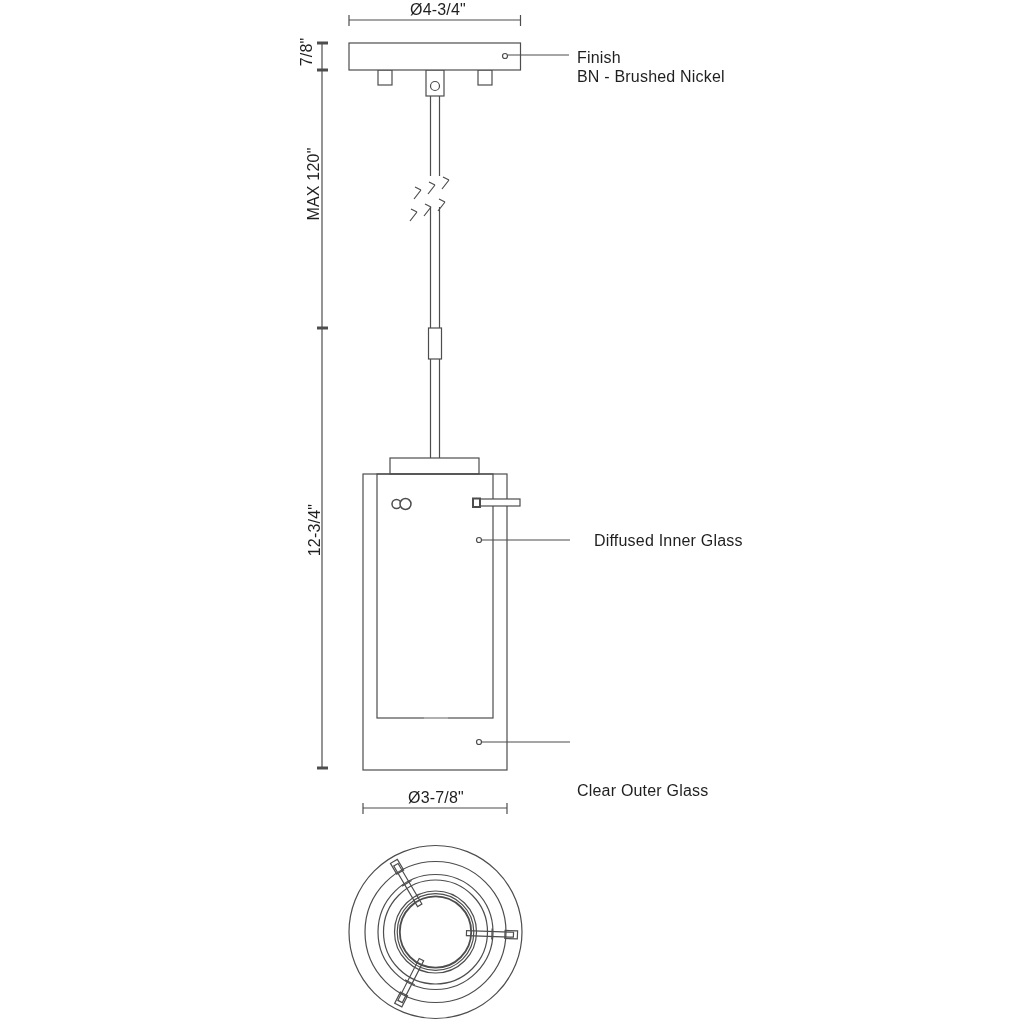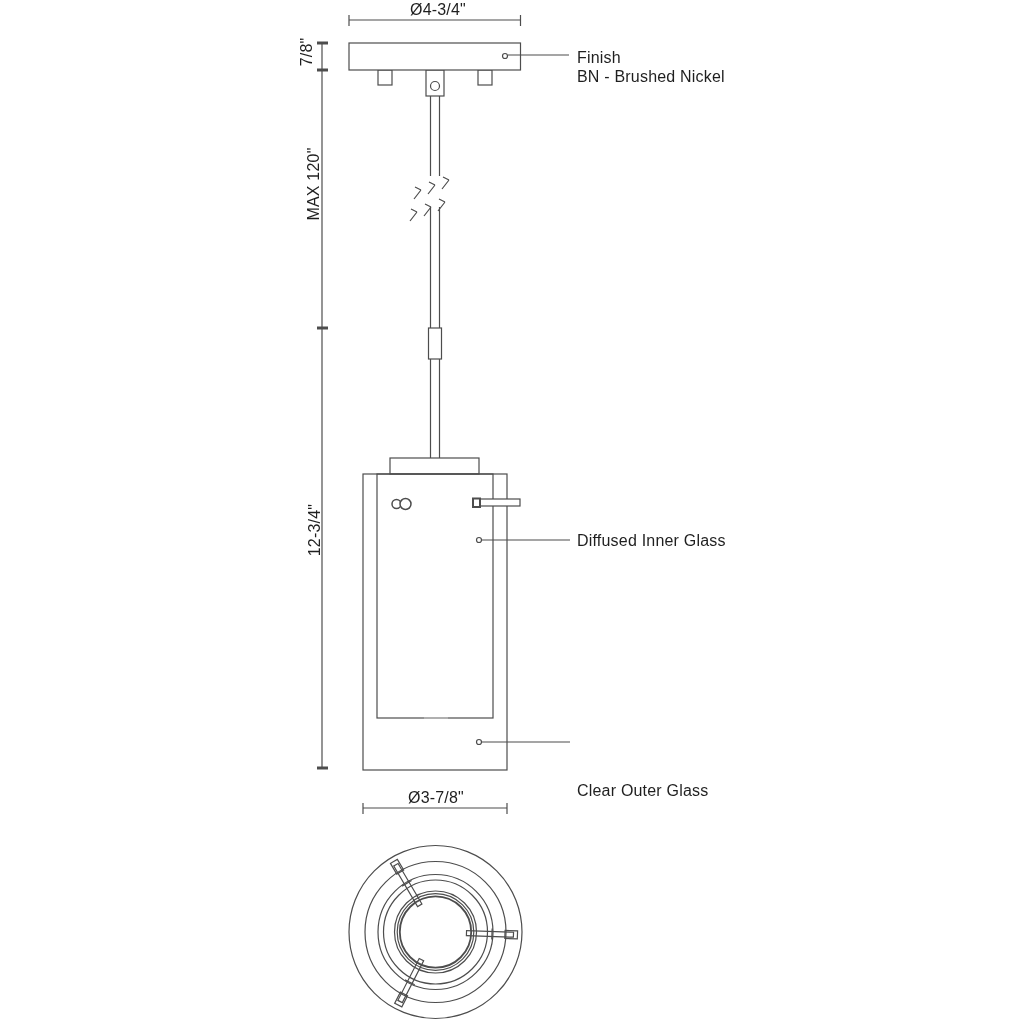--- a/index.html
+++ b/index.html
@@ -112,19 +112,19 @@
 
   <div class="lbl rot" style="left:313px;top:184px;">MAX 120"</div>
 
   <div class="lbl rot" style="left:314px;top:530px;">12-3/4"</div>
 
   <div class="lbl" style="left:577px;top:48px;">
     <div>Finish</div>
     <div>BN - Brushed Nickel</div>
   </div>
 
-  <div class="lbl" style="left:577px;top:540px;transform:translateY(-50%);">Diffused Inner Glass</div>
+  <div class="lbl" style="left:594px;top:540px;transform:translateY(-50%);">Diffused Inner Glass</div>
 
   <div class="lbl" style="left:577px;top:742px;transform:translateY(-50%);margin-top:48px;">Clear Outer Glass</div>
 
   <div class="lbl center" style="left:436px;top:797px;">Ø3-7/8"</div>
 
 </div>
 
 </body></html>

